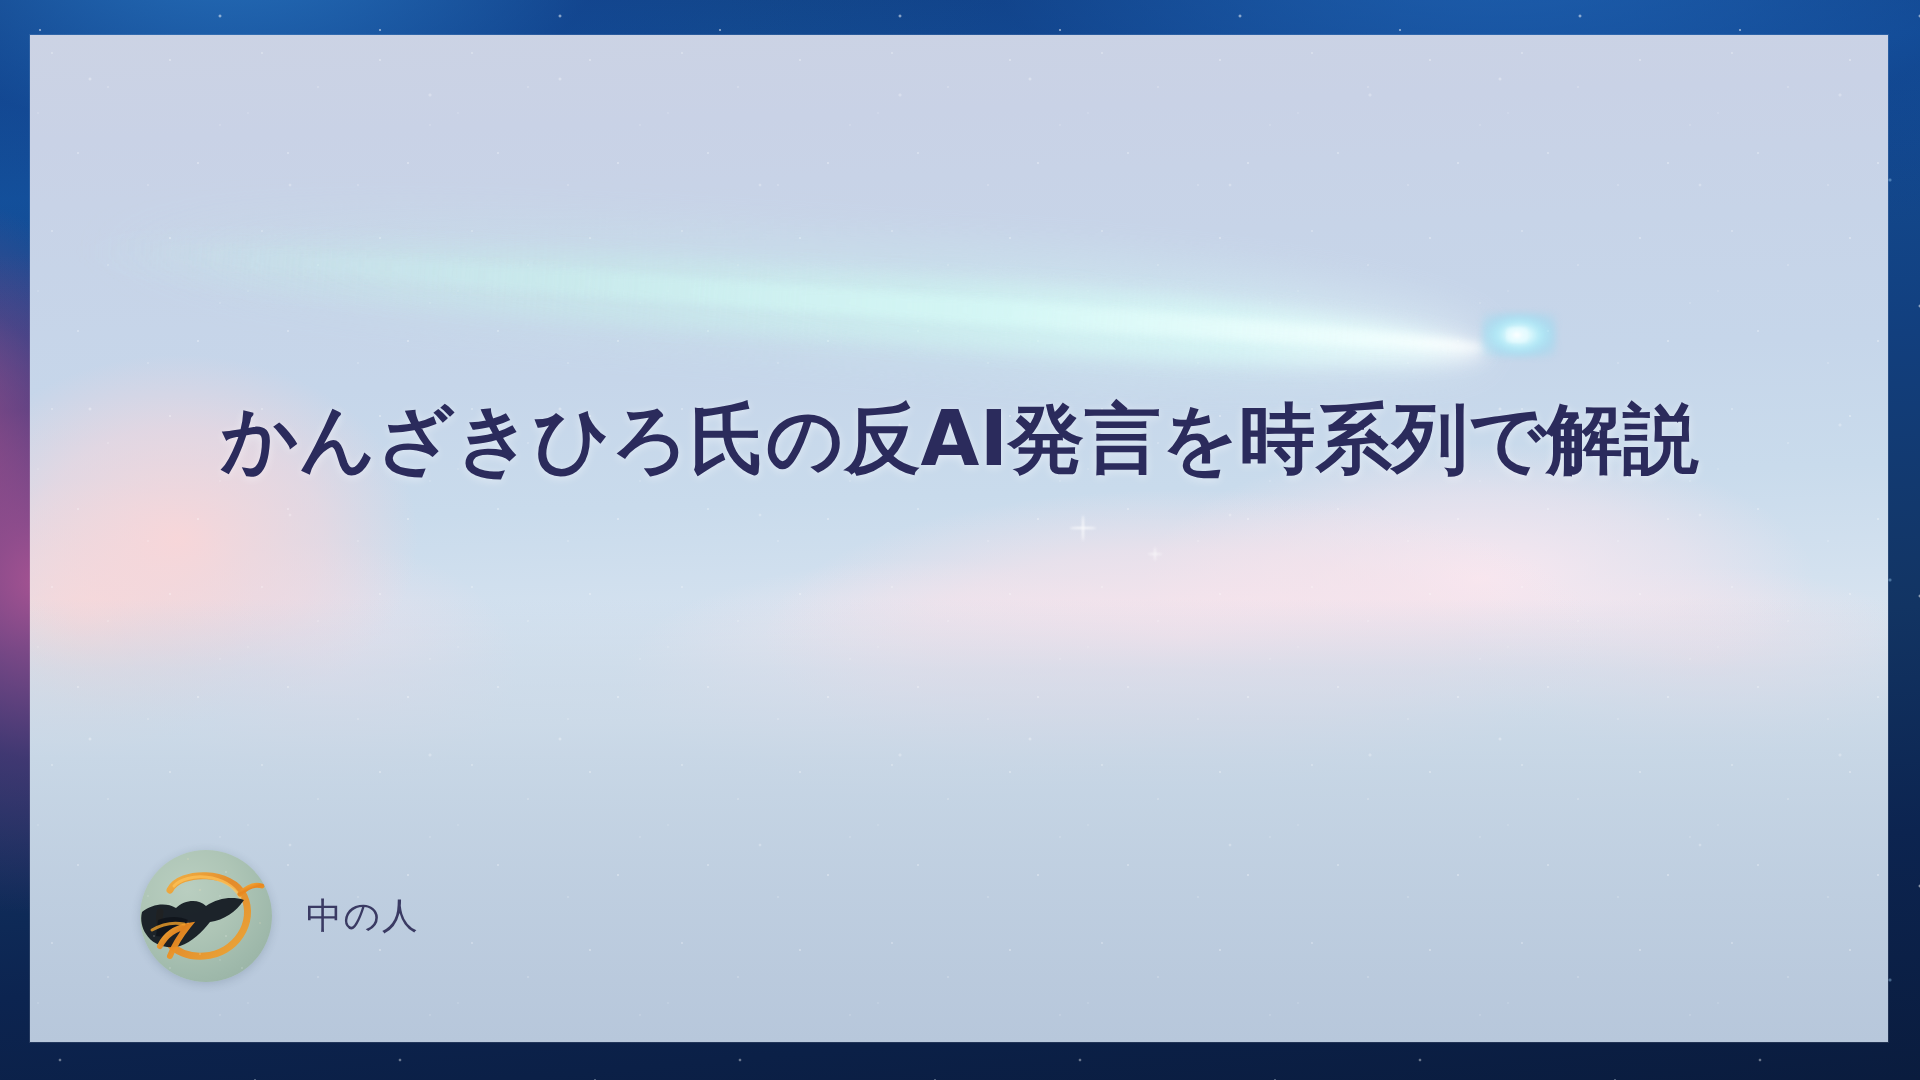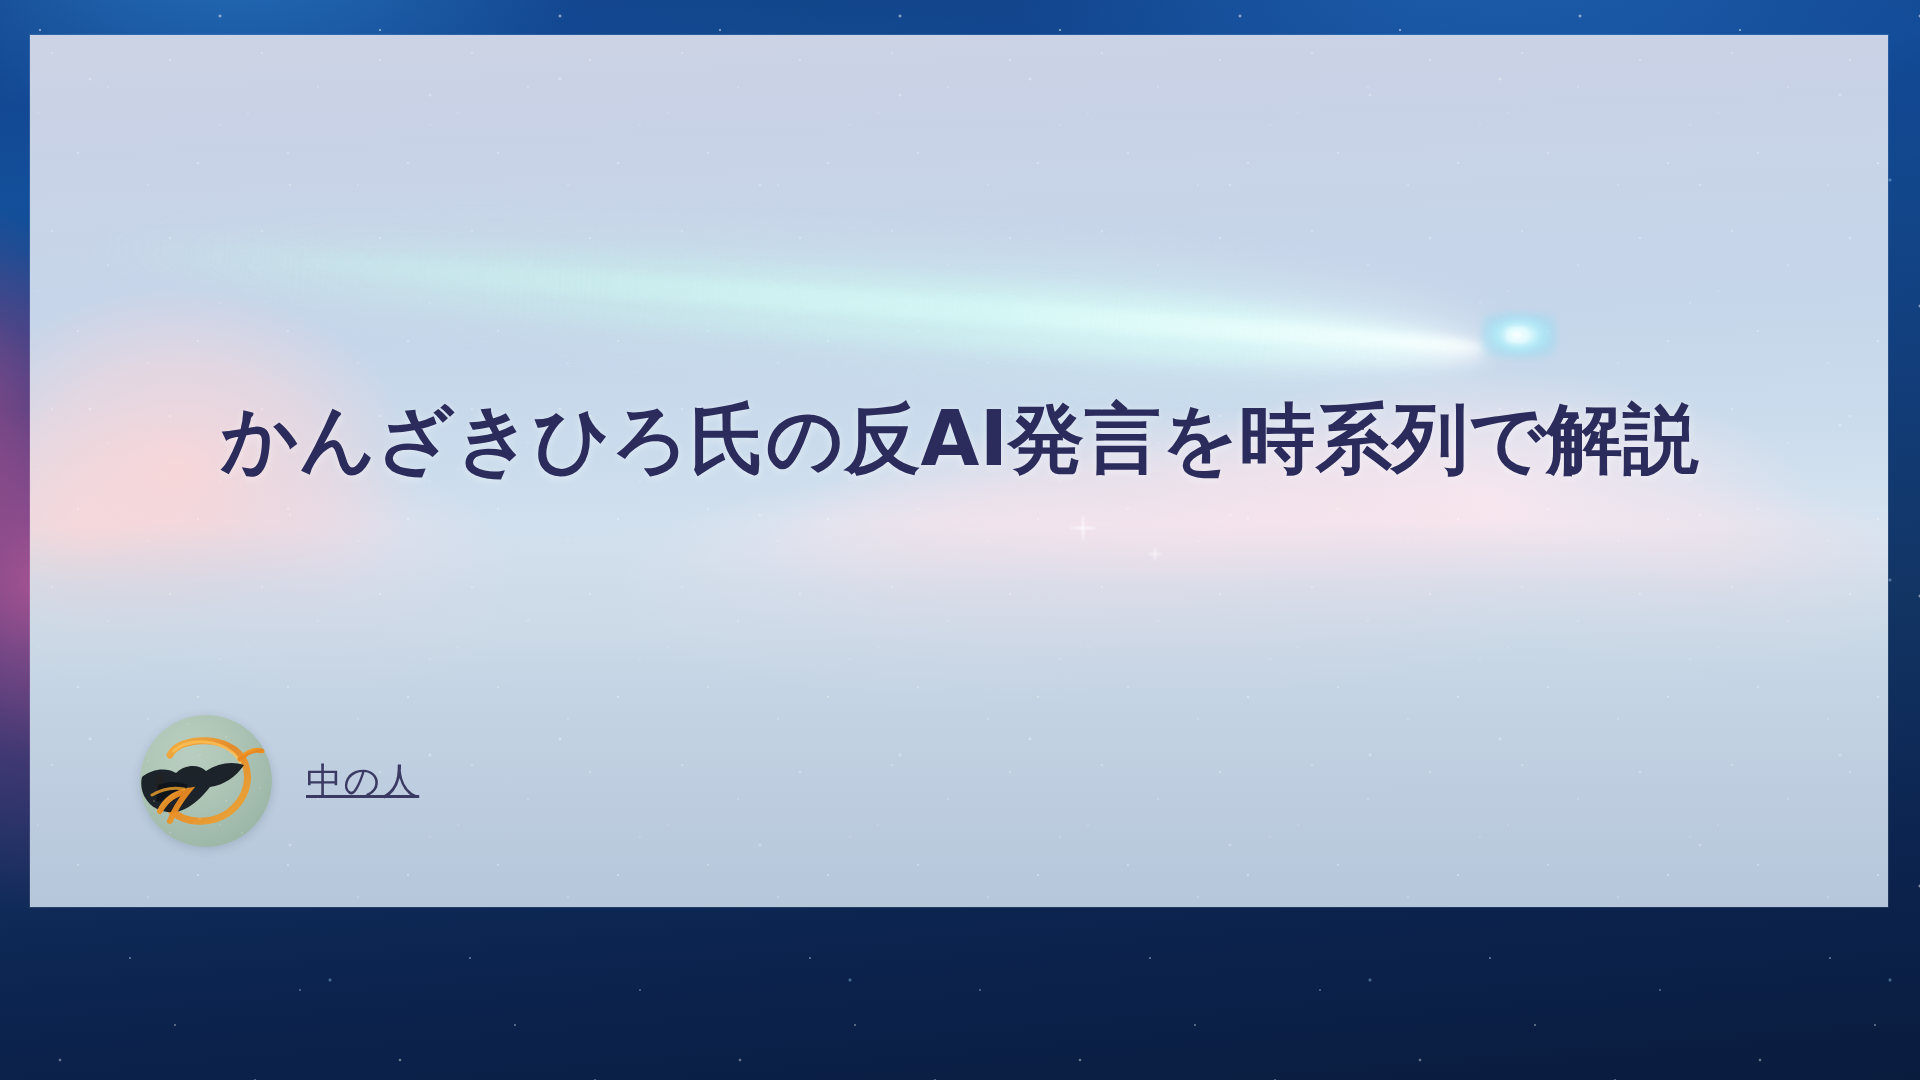--- a/index.html
+++ b/index.html
@@ -55,21 +55,21 @@
     background-size:520px 400px;
     background-repeat:repeat;
     opacity:.7;
     filter:blur(.4px);
   }
 
   
   #card {
     position:absolute;
     left:30px; top:35px;
-    width:1858px; height:872px;
+    width:1858px; height:1007px;
     overflow:hidden;
     background:
       
       linear-gradient(180deg,
         rgba(0,0,0,0) 0%,
         rgba(0,0,0,0) 56%,
         rgba(198,214,230,0.55) 63%,
         rgba(196,212,228,0.85) 72%,
         rgba(190,206,224,0.95) 84%,
         rgba(183,199,219,1) 100%),
@@ -254,21 +254,20 @@
   }
   #avatar svg { position:absolute; inset:0; width:100%; height:100%; }
 
   #author-name {
     font-family:"DejaVu Sans", "Liberation Sans", sans-serif;
     font-size:36px;
     font-weight:400;
     color:#3a3a63;
     letter-spacing:0.04em;
     white-space:nowrap;
-    text-decoration:underline;
   }
 </style>
 </head>
 <body>
 
 <div id="eyecatch">
 
   <div class="starlayer" id="stars-outer-a"></div>
   <div class="starlayer" id="stars-outer-b"></div>
 

